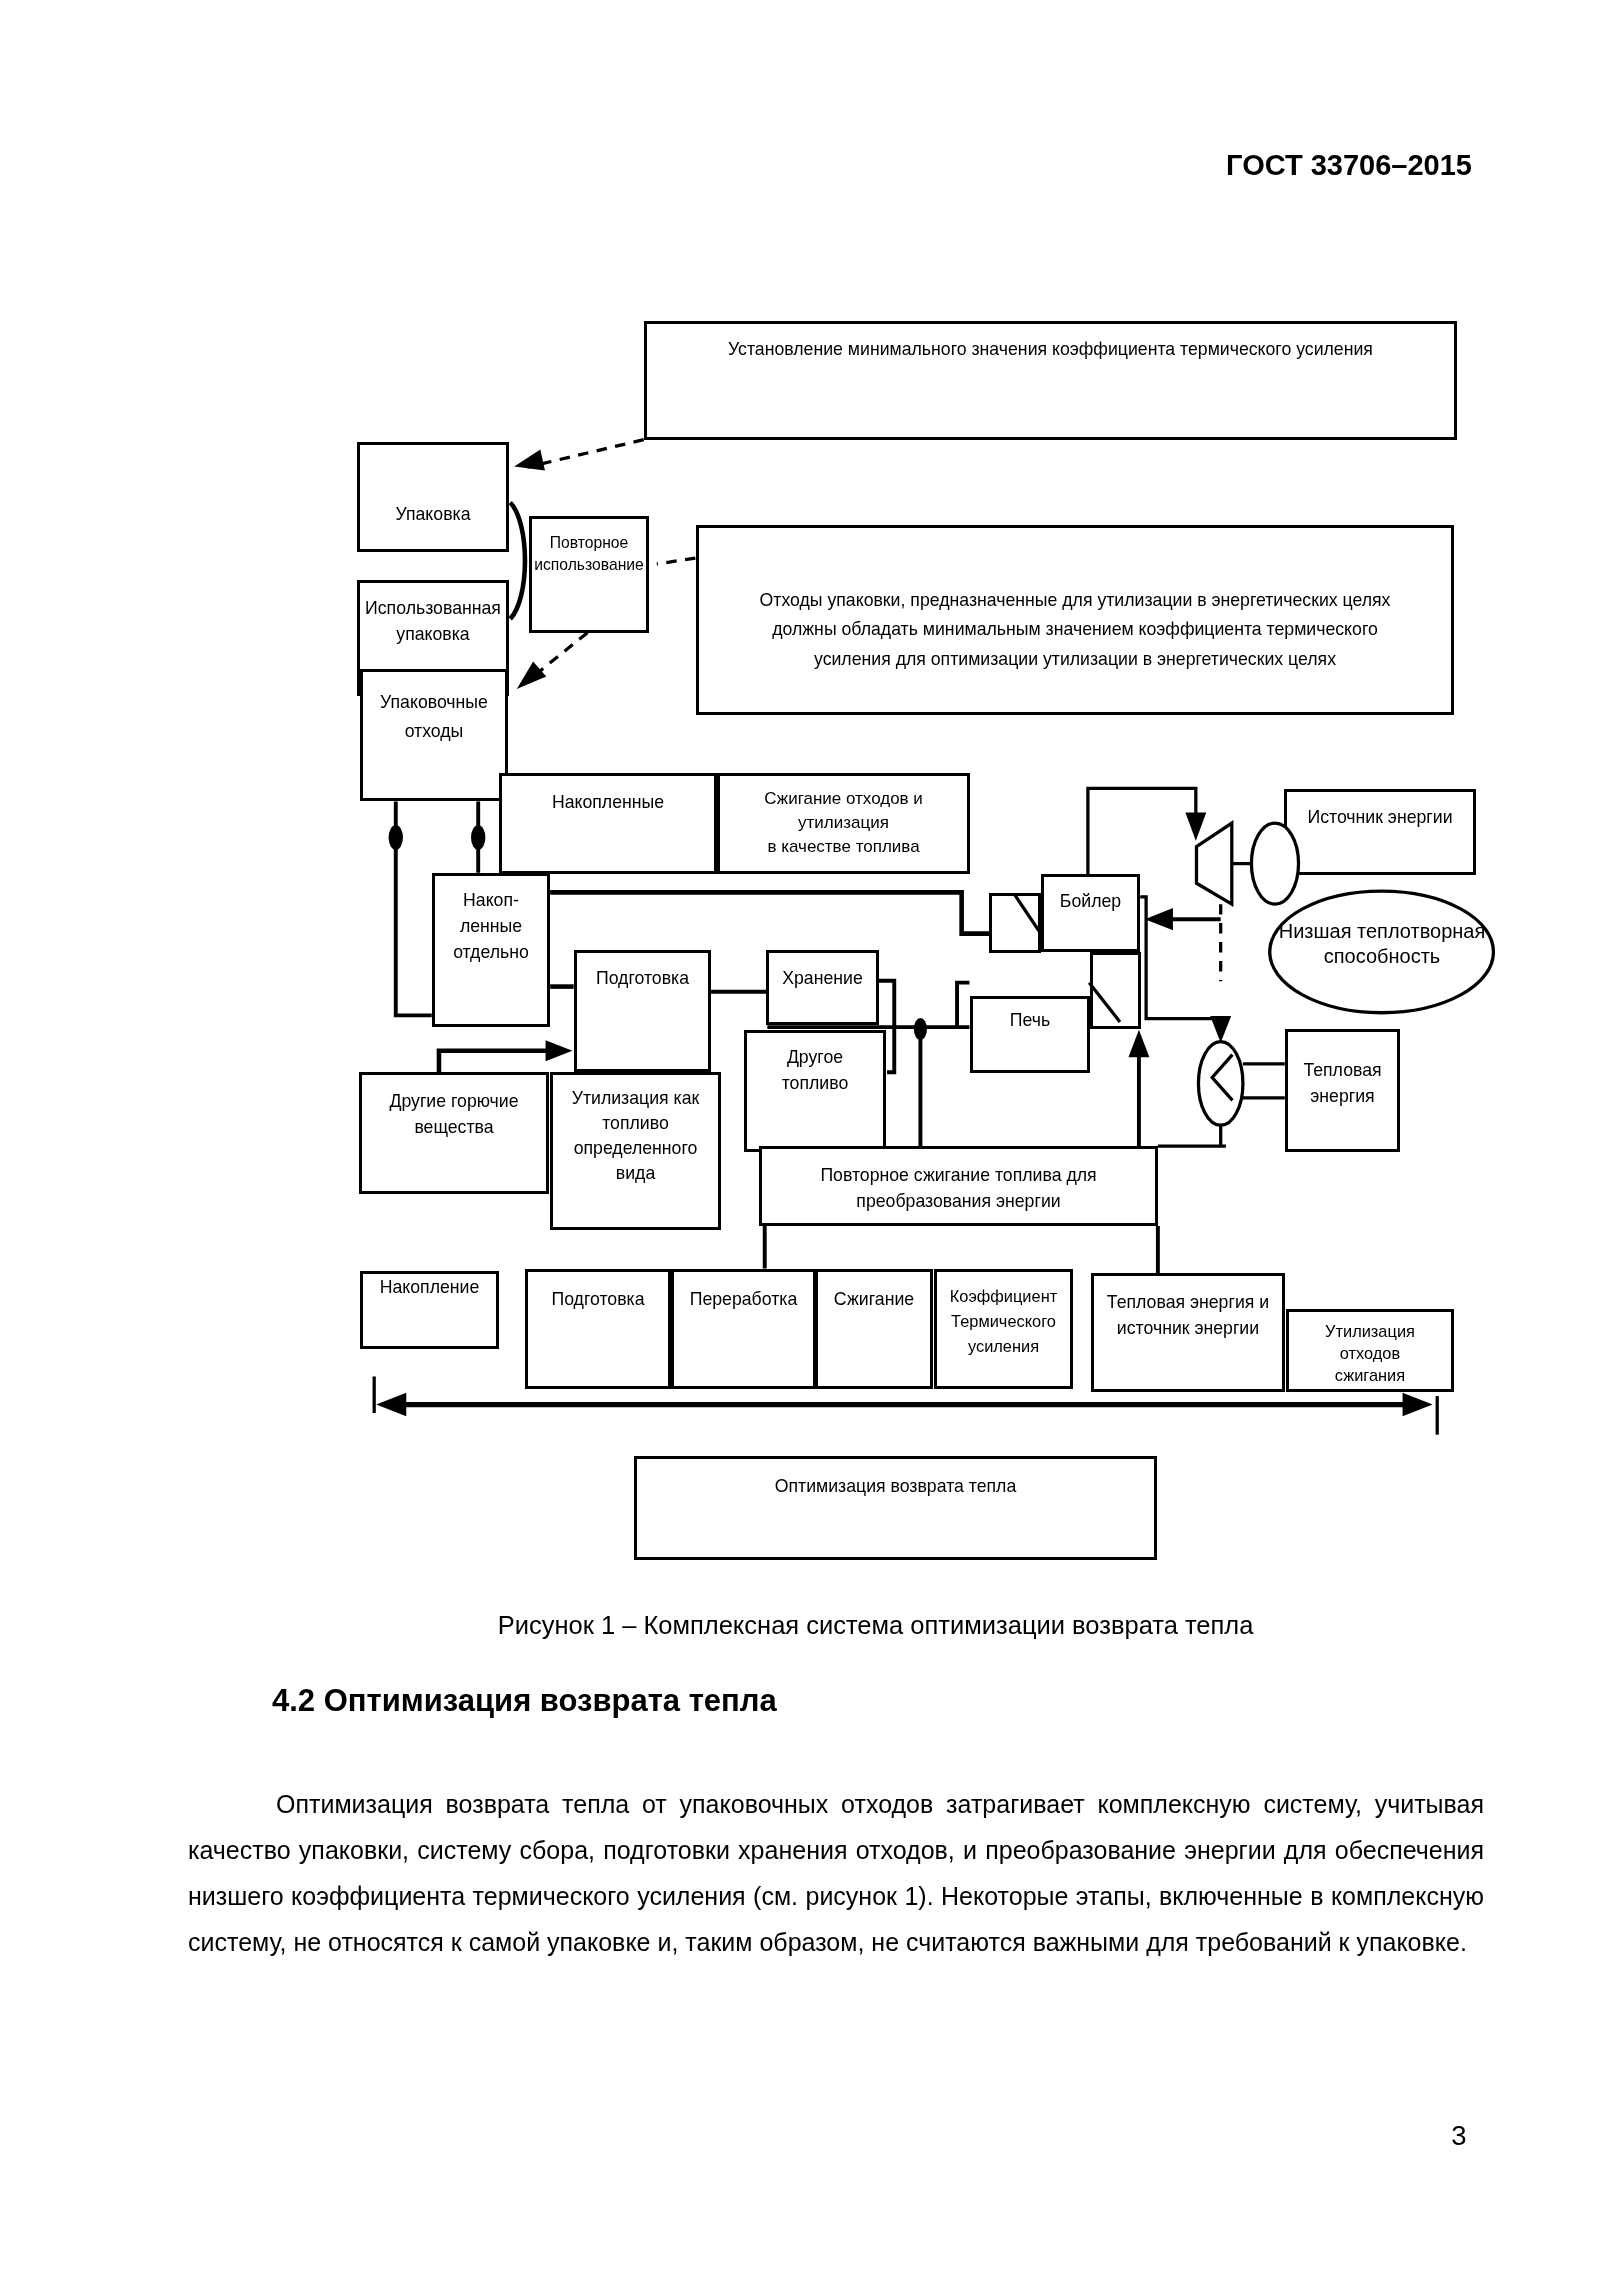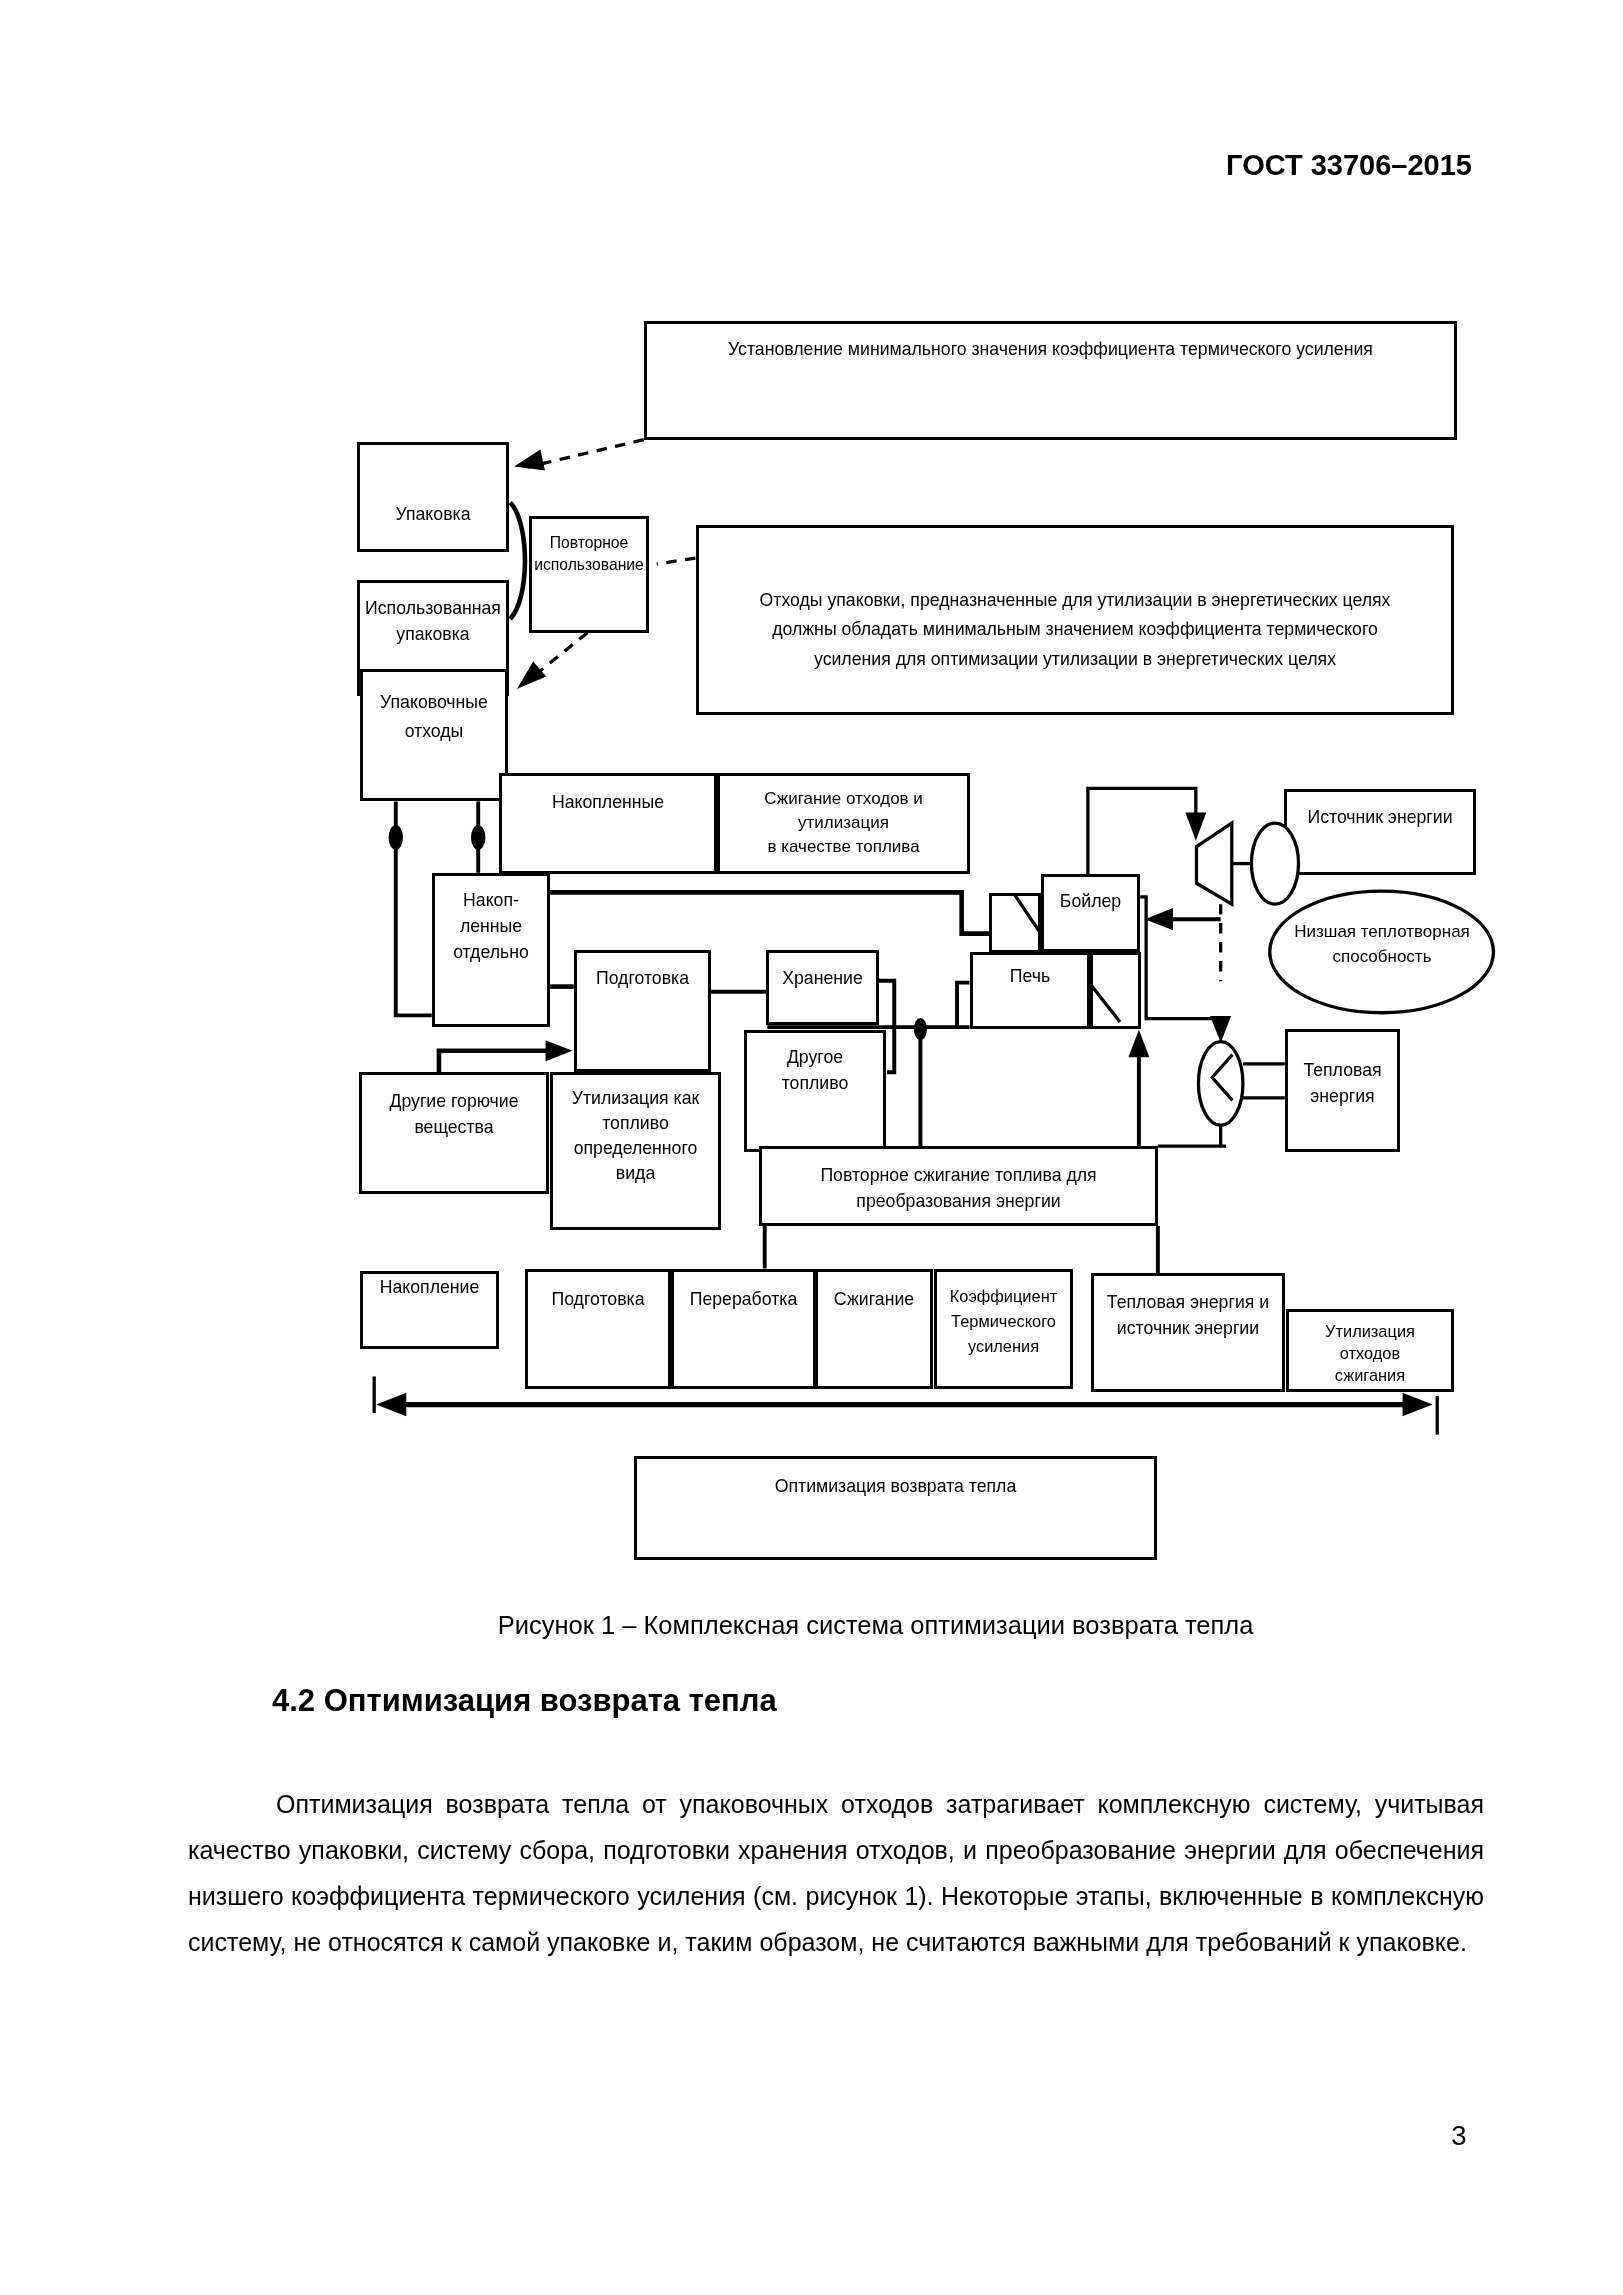--- a/index.html
+++ b/index.html
@@ -61,21 +61,21 @@
   <div class="box" style="left:1041px;top:874px;width:99px;height:78px;padding-top:10.5px;">Бойлер</div>
 
   <div class="box" style="left:432px;top:873px;width:118px;height:154px;padding-top:10.5px;">Накоп-
 ленные
 отдельно</div>
 
   <div class="box" style="left:574px;top:950px;width:137px;height:122px;padding-top:11.8px;">Подготовка</div>
 
   <div class="box" style="left:766px;top:950px;width:113px;height:75px;padding-top:11.8px;">Хранение</div>
 
-  <div class="box" style="left:970px;top:952px;width:120px;height:77px;padding-top:7.9px;">Печь</div>
+  <div class="box" style="left:970px;top:996px;width:120px;height:77px;padding-top:7.9px;">Печь</div>
 
   <div class="box nofill" style="left:1090px;top:952px;width:51px;height:77px;border-width:3.3px;"></div>
 
   <div class="box nofill" style="left:989px;top:893px;width:52px;height:60px;border-width:3.3px;"></div>
 
   <div class="box" style="left:744px;top:1030px;width:142px;height:122px;padding-top:10.5px;">Другое
 топливо</div>
 
   <div class="box" style="left:1285px;top:1029px;width:115px;height:123px;padding-top:25px;">Тепловая
 энергия</div>
@@ -179,21 +179,21 @@
       <polygon points="1828,1285 1812,1242 1844,1242"></polygon>
       <polygon points="1750,1405 1793,1388 1793,1422"></polygon>
       <polygon points="1866,1594 1850,1553 1882,1553"></polygon>
       <polygon points="1741,1574 1725,1616 1757,1616"></polygon>
       <polygon points="875,1606 834,1590 834,1622"></polygon>
       <polygon points="575,2147 621,2129 621,2165"></polygon>
       <polygon points="2190,2147 2144,2129 2144,2165"></polygon>
     </g>
   </svg>
 
-  <div class="lbl" style="left:1270px;top:919px;width:224px;font-size:17px;line-height:25px;">Низшая теплотворная
+  <div class="lbl" style="left:1270px;top:919px;width:224px;font-size:20px;line-height:25px;">Низшая теплотворная
 способность</div>
 
   <div class="caption" style="left:221px;top:1611px;width:1309px;">Рисунок 1 – Комплексная система оптимизации возврата тепла</div>
 
   <div class="h2" style="left:272px;top:1683px;">4.2 Оптимизация возврата тепла</div>
 
   <div class="para" style="left:188px;top:1781px;width:1296px;">Оптимизация возврата тепла от упаковочных отходов затрагивает комплексную систему, учитывая качество упаковки, систему сбора, подготовки хранения отходов, и преобразование энергии для обеспечения низшего коэффициента термического усиления (см. рисунок 1). Некоторые этапы, включенные в комплексную систему, не относятся к самой упаковке и, таким образом, не считаются важными для требований к упаковке.</div>
 
   <div class="pageno" style="left:1433px;top:2120px;width:52px;text-align:center;">3</div>
 </div>

